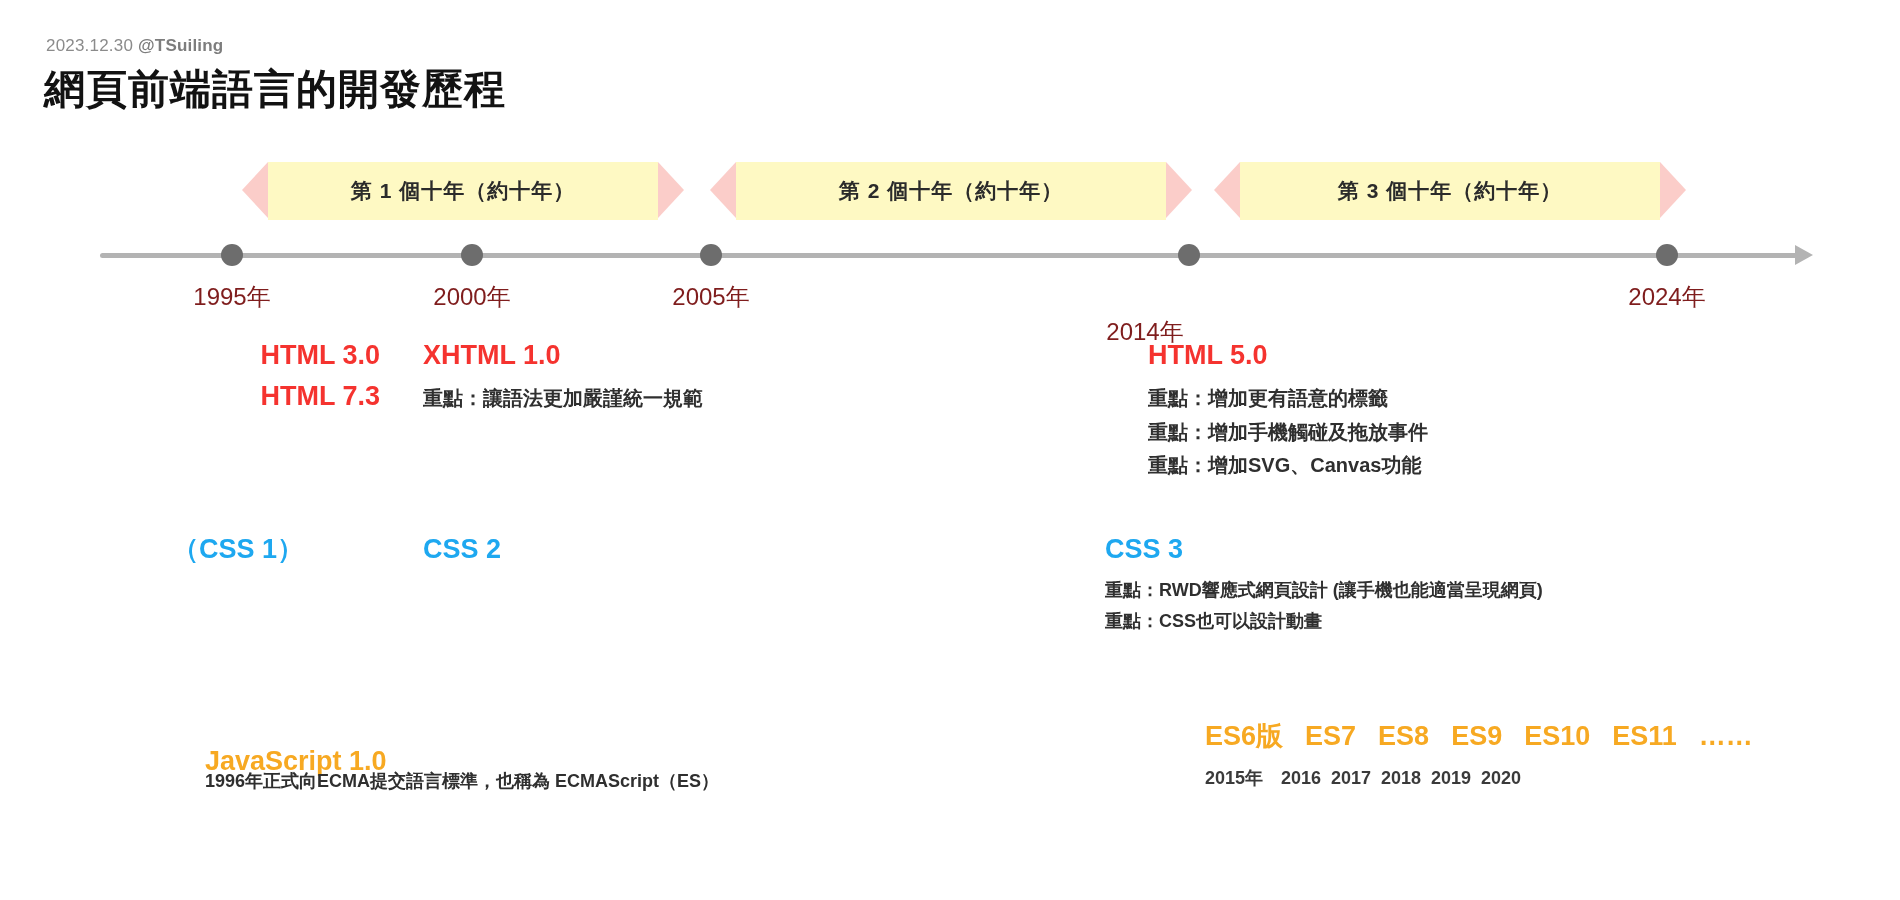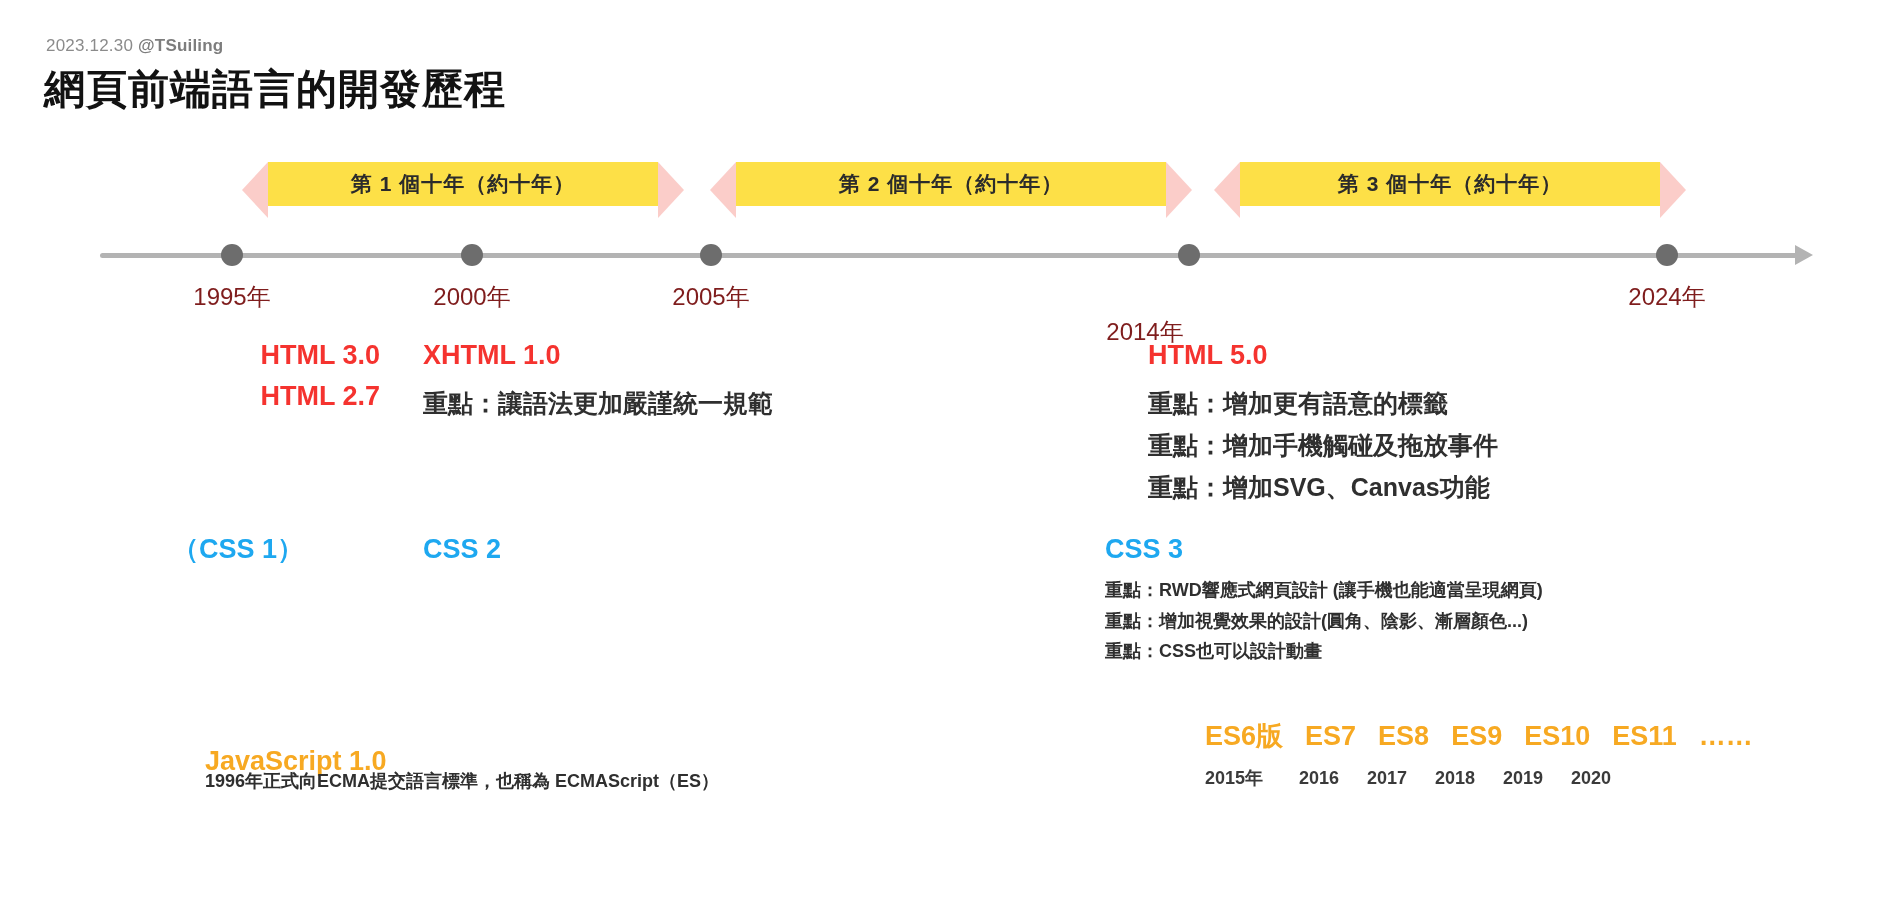--- a/index.html
+++ b/index.html
@@ -35,29 +35,29 @@
     font-size: 41px;
     font-weight: bold;
     color: #121212;
     letter-spacing: 1px;
     white-space: nowrap;
   }
 
   
   .decade {
     position: absolute;
-    height: 44px;
+    height: 58px;
     top: 162px;
     color: #2b2b2b;
     font-size: 21px;
     font-weight: bold;
     display: flex;
     align-items: center;
     justify-content: center;
-    background: #fde047;
+    background: #fef9c3;
     letter-spacing: 1px;
   }
   .decade::before,
   .decade::after {
     content: "";
     position: absolute;
     top: 0;
     width: 0;
     height: 0;
     border-top: 28px solid transparent;
@@ -130,21 +130,21 @@
     line-height: 1.5;
   }
   .head-js {
     font-size: 27px;
     font-weight: bold;
     color: #f7a922;
     line-height: 1.5;
     margin-top: 23px;
   }
   .note {
-    font-size: 25px;
+    font-size: 20px;
     font-weight: bold;
     color: #2f2f2f;
     line-height: 1.68;
   }
   .note-sm {
     font-size: 18px;
     font-weight: bold;
     color: #2f2f2f;
     line-height: 1.7;
   }
@@ -160,21 +160,21 @@
     align-items: baseline;
     gap: 22px;
   }
   .es-item { font-size: 27px; font-weight: bold; color: #f7a922; }
   .es-years {
     position: absolute;
     left: 1205px;
     top: 766px;
     display: flex;
     align-items: baseline;
-    gap: 22px;
+    gap: 4px;
   }
   .es-year {
     font-size: 18px;
     font-weight: bold;
     color: #3a3a3a;
     text-align: left;
   }
 </style>
 </head>
 <body>
@@ -205,40 +205,39 @@
 <div class="dot" style="left:1656px;"></div>
 
 <div class="year-label" style="left:232px;">1995年</div>
 <div class="year-label" style="left:472px;">2000年</div>
 <div class="year-label" style="left:711px;">2005年</div>
 <div class="year-label" style="left:1145px;margin-top:35px;">2014年</div>
 <div class="year-label" style="left:1667px;">2024年</div>
 
 <div class="block head-html right-align" style="left:80px; top:335px; width:300px;">
   <div>HTML 3.0</div>
-  <div>HTML 2.7</div>
+  <div>HTML 7.3</div>
 </div>
 
 <div class="block head-html" style="left:423px; top:335px;">XHTML 1.0</div>
 <div class="block note" style="left:423px; top:382px;">重點：讓語法更加嚴謹統一規範</div>
 
 <div class="block head-html" style="left:1148px; top:335px;">HTML 5.0</div>
 <div class="block note" style="left:1148px; top:382px;">
   <div>重點：增加更有語意的標籤</div>
   <div>重點：增加手機觸碰及拖放事件</div>
   <div>重點：增加SVG、Canvas功能</div>
 </div>
 
 <div class="block head-css" style="left:172px; top:529px;">（CSS 1）</div>
 <div class="block head-css" style="left:423px; top:529px;">CSS 2</div>
 
 <div class="block head-css" style="left:1105px; top:529px;">CSS 3</div>
 <div class="block note-sm" style="left:1105px; top:575px;">
   <div>重點：RWD響應式網頁設計 (讓手機也能適當呈現網頁)</div>
-  <div>重點：增加視覺效果的設計(圓角、陰影、漸層顏色...)</div>
   <div>重點：CSS也可以設計動畫</div>
 </div>
 
 <div class="block head-js" style="left:205px; top:718px;">JavaScript 1.0</div>
 <div class="block note-sm" style="left:205px; top:766px;">1996年正式向ECMA提交語言標準，也稱為 ECMAScript（ES）</div>
 
 <div class="es-row">
   <span class="es-item">ES6版</span>
   <span class="es-item">ES7</span>
   <span class="es-item">ES8</span>

